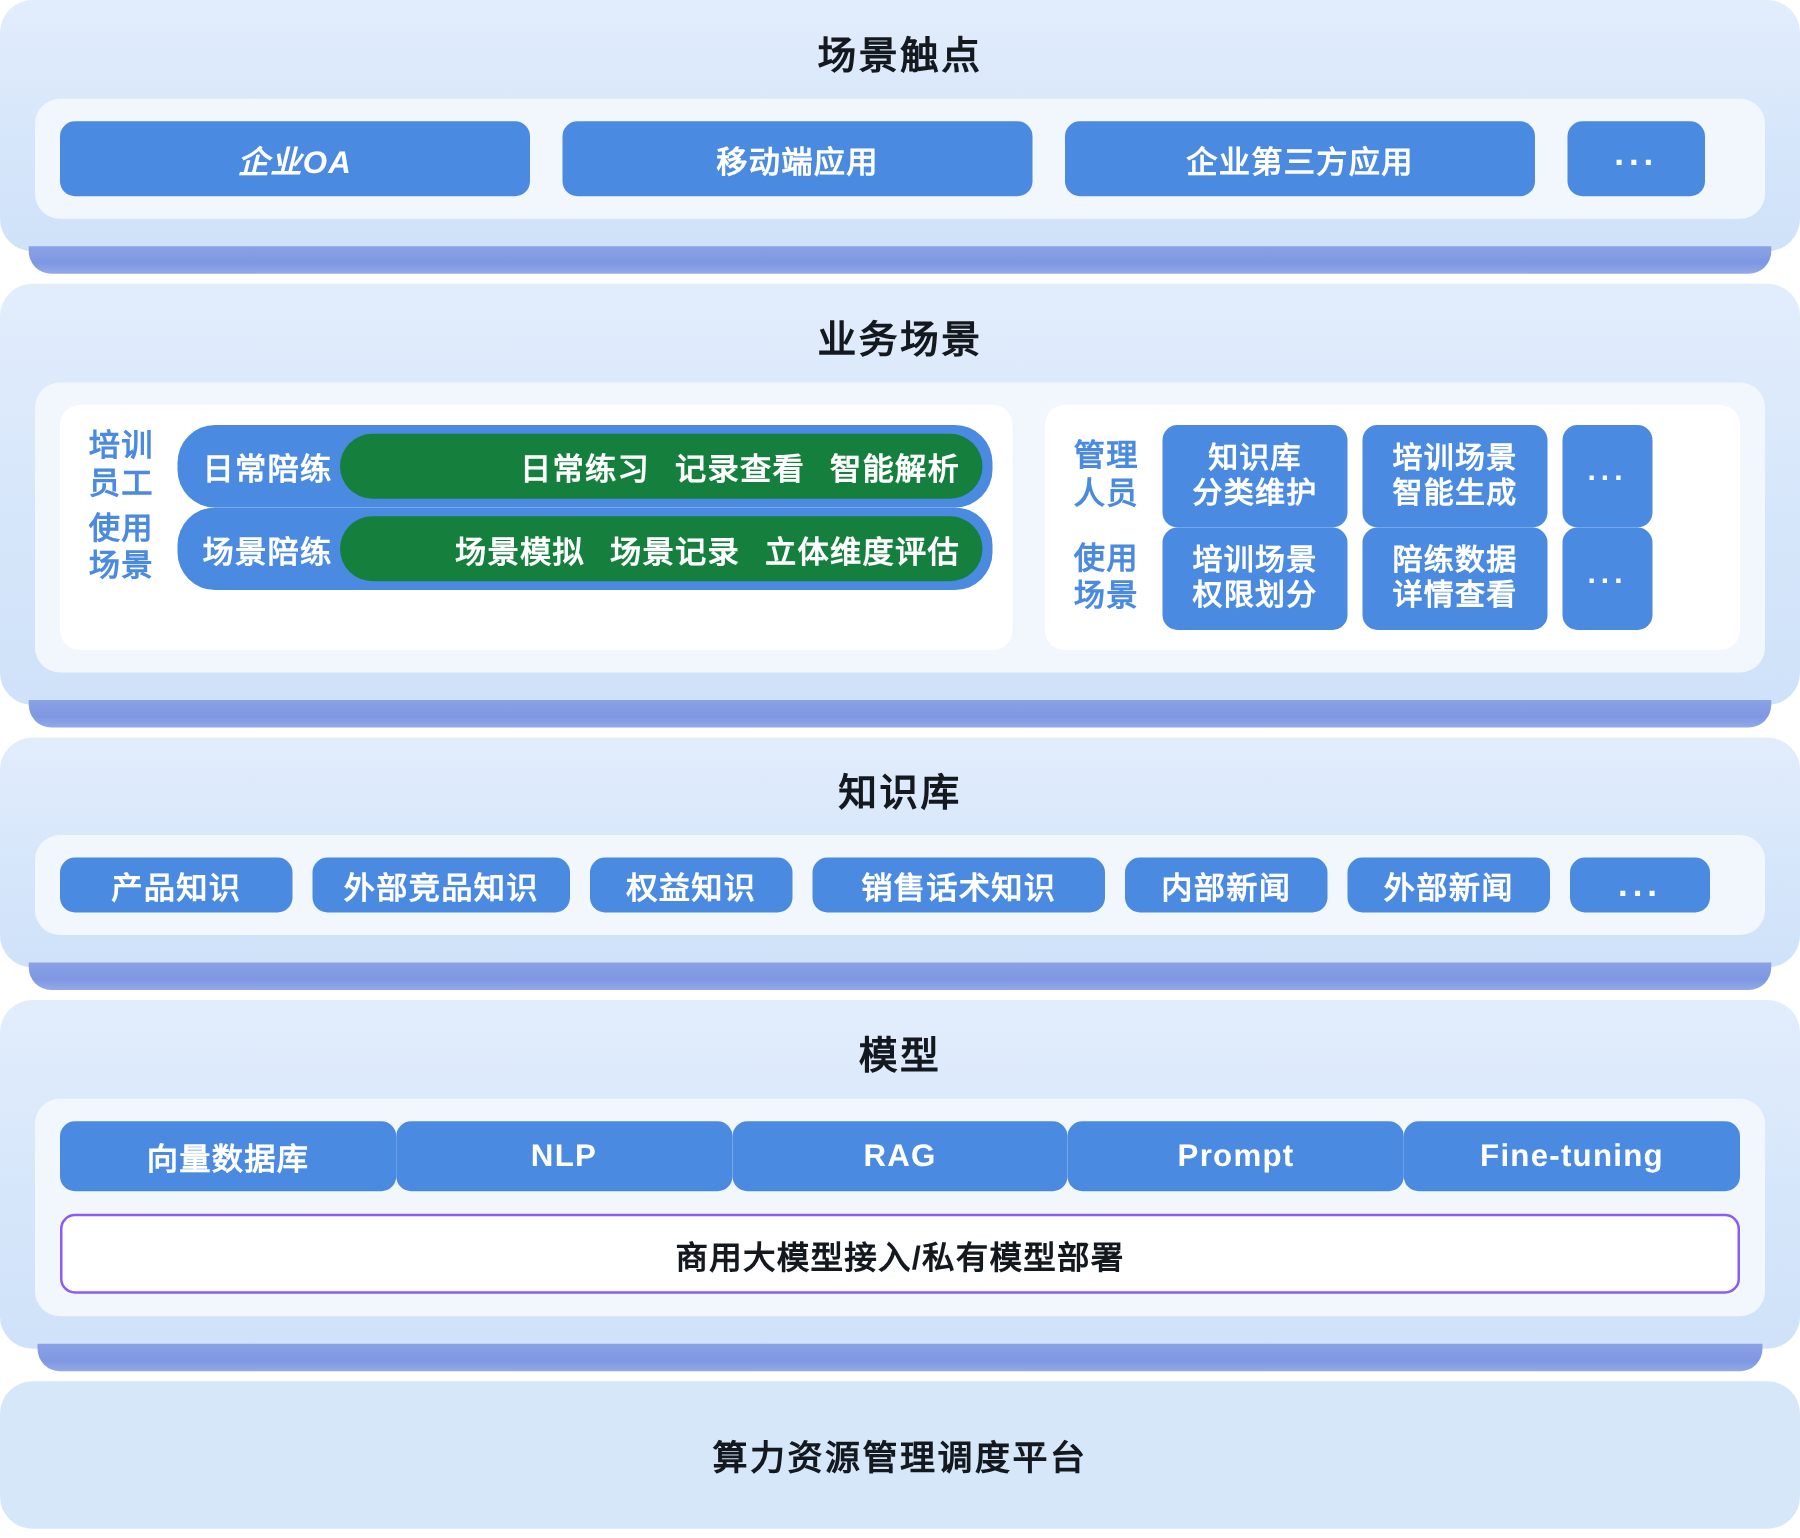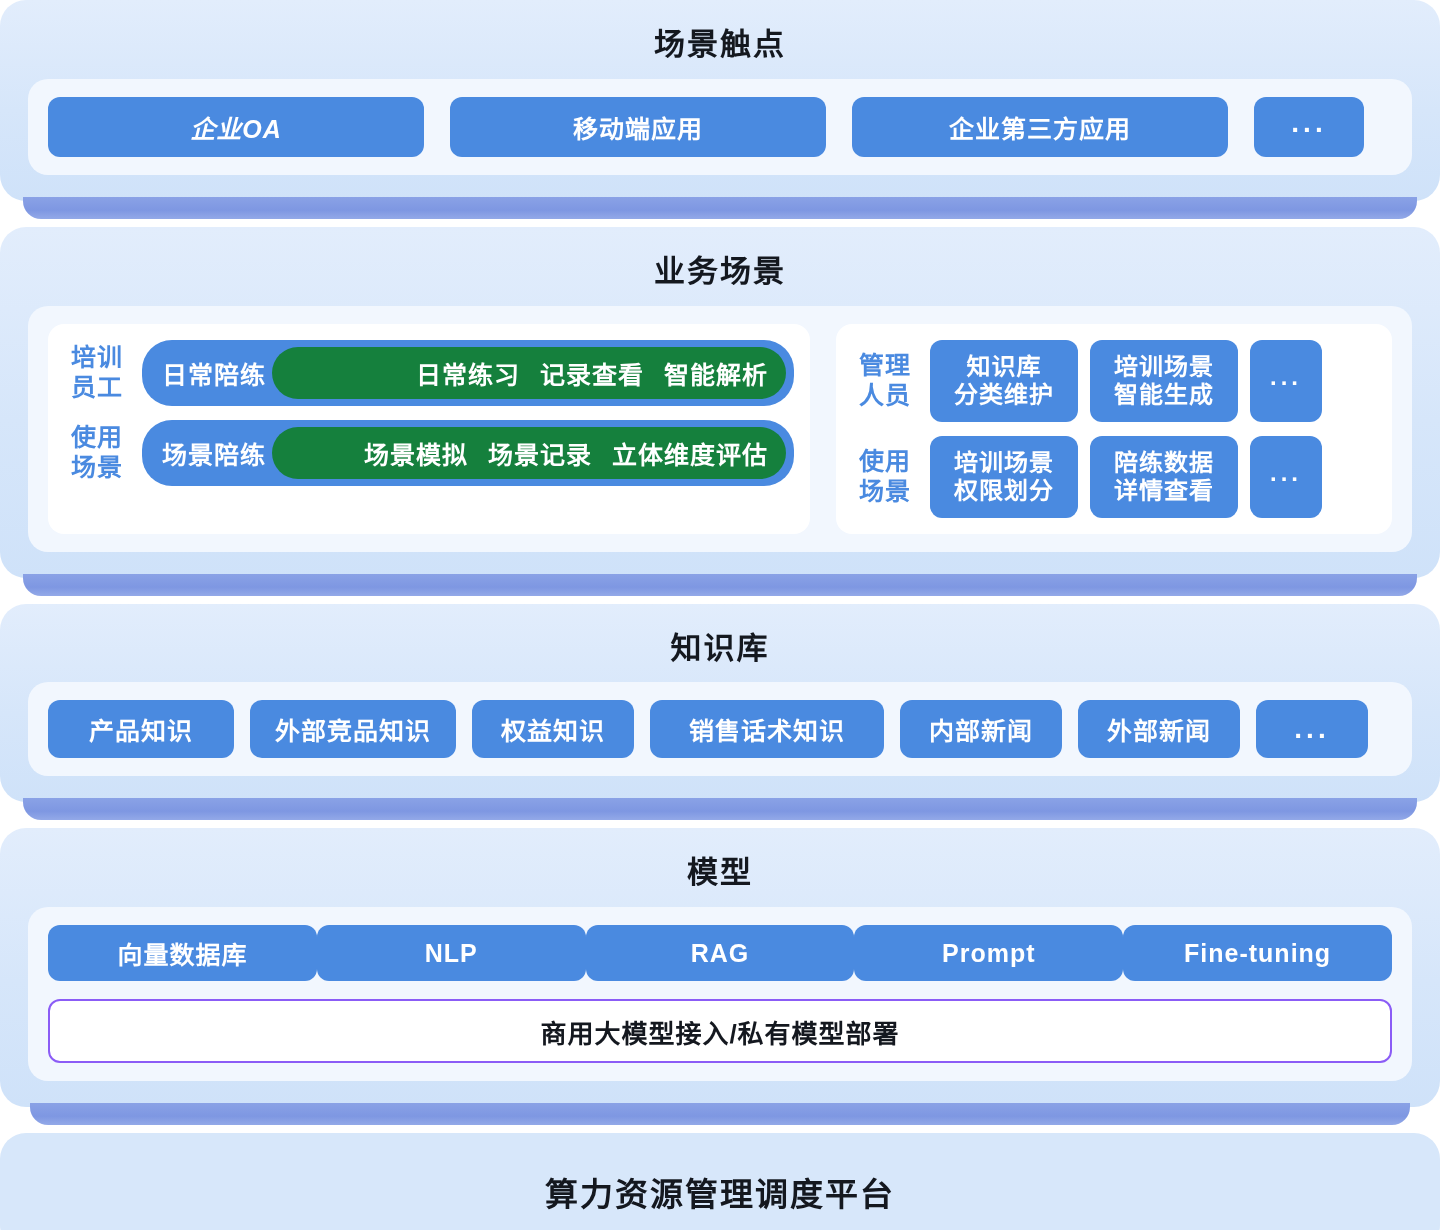--- a/index.html
+++ b/index.html
@@ -100,21 +100,20 @@
     display: flex;
     gap: 26px;
   }
   .biz-card {
     background: #ffffff;
     border-radius: 16px;
     padding: 16px 16px;
     box-sizing: border-box;
     display: flex;
     flex-direction: column;
-    gap: 14px;
   }
   .biz-left  { flex: 0 0 762px; }
   .biz-right { flex: 1 1 auto; }
 
   .biz-row {
     display: flex;
     align-items: center;
     gap: 12px;
   }
   .row-label {
@@ -176,21 +175,21 @@
   }
   .biz-right .chip.wide { flex: 0 0 148px; }
   .biz-right .chip.dots { flex: 0 0 72px; }
 
   
   .kb-row {
     display: flex;
     gap: 16px;
     align-items: stretch;
   }
-  .kb-row .chip { height: 58px; padding: 0 14px; white-space: nowrap; }
+  .kb-row .chip { height: 44px; padding: 0 14px; white-space: nowrap; }
   .kb-row .k0 { flex: 0 0 186px; }
   .kb-row .k1 { flex: 0 0 206px; }
   .kb-row .k2 { flex: 0 0 162px; }
   .kb-row .k3 { flex: 0 0 234px; }
   .kb-row .k4 { flex: 0 0 162px; }
   .kb-row .k5 { flex: 0 0 162px; }
   .kb-row .k6 { flex: 0 0 112px; }
 
   
   .model-row {
@@ -221,21 +220,21 @@
     width: 1440px;
     margin: 0 auto;
     border-radius: 26px;
     background: #d7e7fa;
     height: 118px;
     display: flex;
     align-items: center;
     justify-content: center;
   }
   .platform-title {
-    font-size: 33px;
+    font-size: 28px;
     font-weight: 700;
     color: #14181f;
     letter-spacing: 2px;
   }
 </style>
 </head>
 <body>
 
 <div class="diagram">
 

